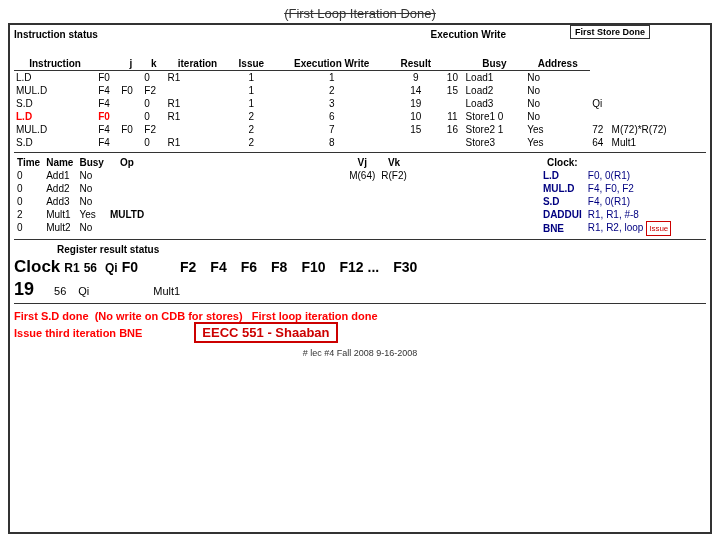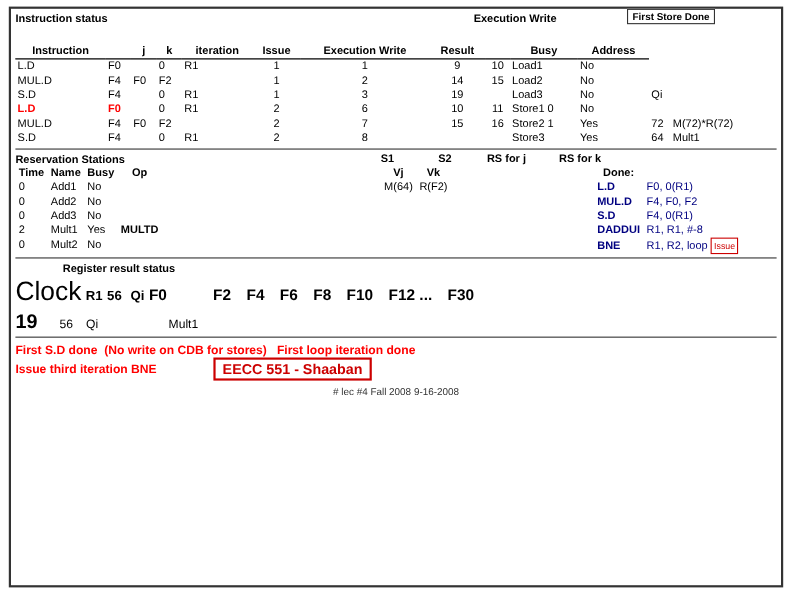--- a/index.html
+++ b/index.html
@@ -89,21 +89,21 @@
 
     .clock-row {
       display: flex;
       align-items: baseline;
       gap: 4px;
       margin: 2px 0;
       font-size: 16px;
       font-weight: bold;
     }
 
-    .clock-label { font-size: 24px; font-weight: normal; }
+    .clock-label { font-size: 17px; font-weight: bold; }
     .clock-reg { font-size: 12px; font-weight: bold; }
 
     .clock-regs {
       display: flex;
       gap: 14px;
       font-weight: bold;
       font-size: 14px;
       flex: 1;
     }
 
@@ -168,20 +168,21 @@
     table.res-tbl th { font-weight: bold; }
 
     .bold { font-weight: bold; }
     .red { color: red; }
     .navy { color: navy; }
   </style>
 </head>
 <body>
 
 <div class="page-wrapper">
+  <div class="strikethrough-title">(First Loop Iteration Done)</div>
 
   <div class="outer-border">
     <div class="first-store-badge">First Store Done</div>
 
     <div class="instruction-section">
       <div style="display:flex; justify-content:space-between; align-items:baseline;">
         <span class="instruction-label">Instruction status</span>
         <span style="font-weight:bold; font-size:10px; margin-right: 200px;">
           <span>Execution Write</span>
         </span>
@@ -288,31 +289,20 @@
             <td>Yes</td>
             <td>64 &nbsp; Mult1</td>
           </tr>
         </tbody>
       </table>
     </div>
 
     <div class="section-divider"></div>
 
     <div class="reservation-section">
-      <div style="display:flex; width:100%;">
-        <div style="flex:0 0 48%;">
-          <span class="res-header">Reservation Stations</span>
-        </div>
-        <div style="flex:0 0 52%; display:flex; gap:20px; font-weight:bold; font-size:10px;">
-          <span>S1</span>
-          <span style="margin-left:20px;">S2</span>
-          <span style="margin-left:12px;">RS for j</span>
-          <span style="margin-left:10px;">RS for k</span>
-        </div>
-      </div>
 
       <div style="display:flex; width:100%;">
         <div style="flex:0 0 48%;">
           <table class="res-tbl">
             <thead>
               <tr>
                 <th>Time</th>
                 <th>Name</th>
                 <th>Busy</th>
                 <th>Op</th>
@@ -381,21 +371,21 @@
                   <td></td>
                   <td></td>
                 </tr>
             </tbody>
           </table>
         </div>
         <div style="flex:0 0 24%;">
           <table class="res-tbl">
             <thead>
               <tr>
-                <th>Done:</th>
+                <th>Clock:</th>
                 <th></th>
               </tr>
             </thead>
             <tbody>
               <tr>
                 <td class="navy bold">L.D</td>
                 <td class="navy">F0, 0(R1)</td>
               </tr>
               <tr>
                 <td class="navy bold">MUL.D</td>

